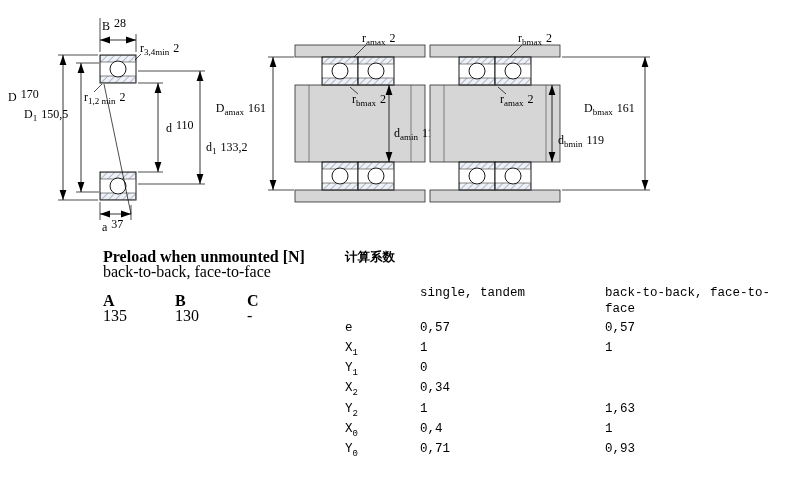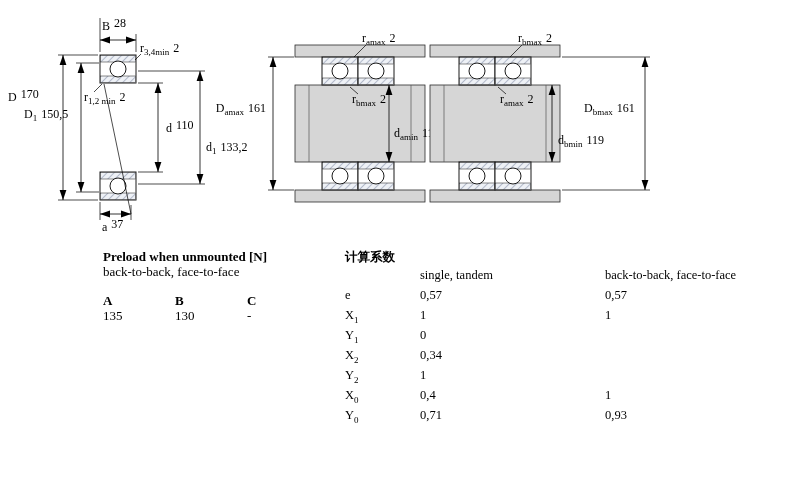--- a/index.html
+++ b/index.html
@@ -7,26 +7,26 @@
        font-family:"Liberation Serif",serif;color:#000;}
   svg text{font-family:"Liberation Serif",serif;font-size:12px;fill:#000;}
   svg .sub{font-size:9px;}
   .ext{stroke:#000;stroke-width:0.7;}
   .dim{stroke:#000;stroke-width:0.8;}
   .ldr{stroke:#000;stroke-width:0.7;}
   .metal{fill:#d6d6d6;stroke:#2b2b2b;stroke-width:0.8;}
   .shoulder{stroke:#555;stroke-width:0.7;}
   .abs{position:absolute;}
   .bold{font-weight:bold;}
-  #preload-block{left:103px;top:249px;font-size:13px;line-height:15px;}
+  #preload-block{left:103px;top:249px;font-size:16px;line-height:15px;}
   #preload-block .prow span{display:inline-block;width:72px;}
   #preload-block .phdr{margin-top:14px;font-weight:bold;}
   #factors-block{left:345px;top:249px;font-size:12.5px;}
-  #factors-block .title{margin-bottom:2px;}
-  .frow{display:flex;line-height:15.6px;}
+  #factors-block .title{margin-bottom:20px;}
+  .frow{display:flex;line-height:15.6px;font-family:Liberation Mono, monospace;}
   .fhdr{margin-bottom:4px;}
   .fc0{width:75px;}
   .fc1{width:185px;}
   .fc2{flex:1;}
   sub{font-size:9px;}
 </style>
 </head>
 <body>
 
 
@@ -210,20 +210,21 @@
     <span class="fc0"><span>Y</span><sub>1</sub></span>
     <span class="fc1">0</span>
   </div>
   <div class="frow">
     <span class="fc0"><span>X</span><sub>2</sub></span>
     <span class="fc1">0,34</span>
   </div>
   <div class="frow">
     <span class="fc0"><span>Y</span><sub>2</sub></span>
     <span class="fc1">1</span>
+    <span class="fc2">1,63</span>
   </div>
   <div class="frow">
     <span class="fc0"><span>X</span><sub>0</sub></span>
     <span class="fc1">0,4</span>
     <span class="fc2">1</span>
   </div>
   <div class="frow">
     <span class="fc0"><span>Y</span><sub>0</sub></span>
     <span class="fc1">0,71</span>
     <span class="fc2">0,93</span>

